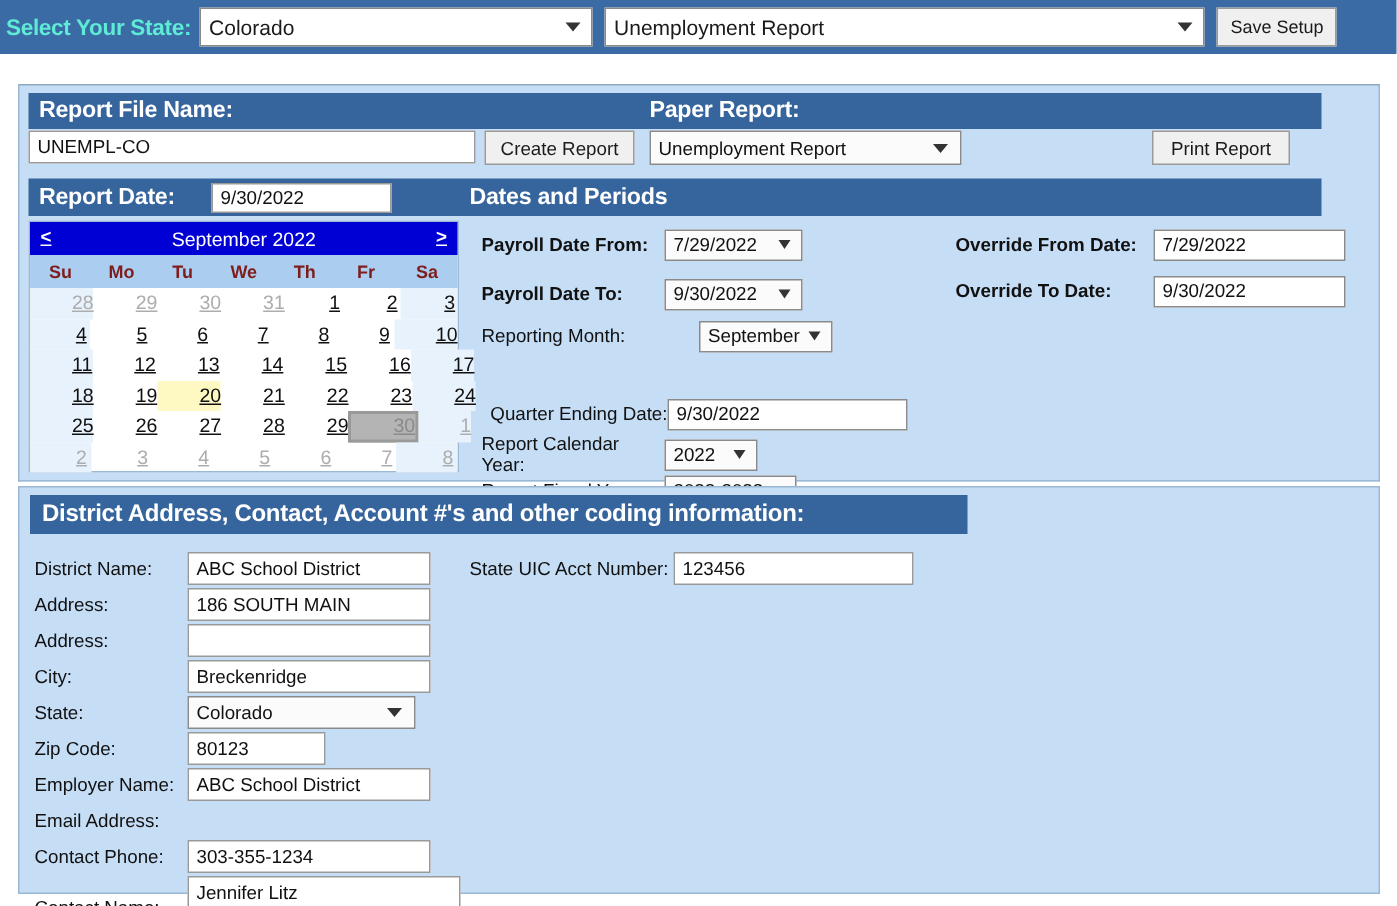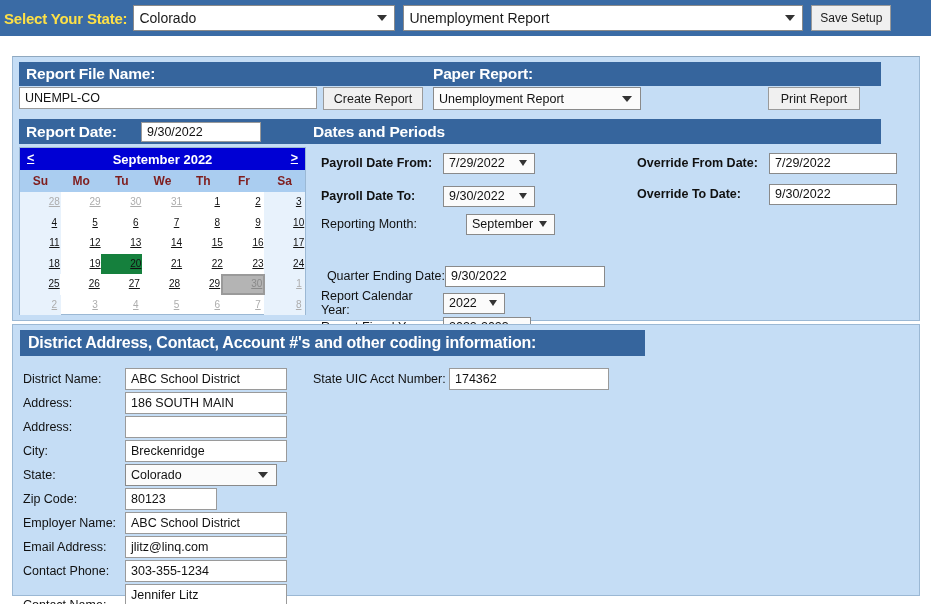--- a/index.html
+++ b/index.html
@@ -11,21 +11,21 @@
     overflow: hidden;
   }
 
   
   #top-bar {
     position: absolute; left: 0; top: 0; width: 931px; height: 36px;
     background: #3a6ba5;
     display: flex; align-items: center;
   }
   #top-bar-label {
-    color: #fde047; font-weight: bold; font-size: 15px;
+    color: #5eead4; font-weight: bold; font-size: 15px;
     margin-left: 4px; margin-right: 6px; white-space: nowrap;
     letter-spacing: -0.2px;
   }
   .topsel {
     height: 26px; border: 1px solid #8a8a8a; background: #ffffff;
     font-family: "Liberation Sans", sans-serif; font-size: 14px;
     color: #1a1a1a; padding: 0 22px 0 5px;
     position: relative; display: flex; align-items: center;
   }
   .topsel .caret {
@@ -125,38 +125,38 @@
     height: 22px; background: #0000d4; color: #ffffff;
     display: flex; align-items: center; position: relative;
   }
   #calendar-prev, #calendar-next {
     position: absolute; color: #ffffff; font-size: 12.5px;
     font-weight: bold; text-decoration: underline; top: 3px;
   }
   #calendar-prev { left: 7px; }
   #calendar-next { right: 7px; }
   #calendar-title {
-    width: 100%; text-align: center; font-size: 13px; font-weight: bold;
+    width: 100%; text-align: center; font-size: 13px; font-weight: normal;
   }
   #calendar-weekdays {
     display: flex; height: 22px; background: #aacdf0;
   }
   #calendar-weekdays div {
     flex: 1; text-align: center; font-size: 12px; font-weight: bold;
     color: #7f1d1d; line-height: 22px;
   }
   .cal-week { display: flex; height: 20.5px; }
   .cal-cell {
-    flex: 1; text-align: center; font-size: 10px; line-height: 20.5px;
+    flex: 1; text-align: center; font-size: 13px; line-height: 20.5px;
     color: #111; text-decoration: underline; position: relative; padding-left: 28px;
   }
   .cal-cell.weekend-col { background: #e8f2fc; }
   .cal-cell.other-month { color: #adadad; }
   .cal-cell.today {
-    background: #15803d; text-decoration: underline; color: #111;
+    background: #fef9c3; text-decoration: underline; color: #111;
   }
   .cal-cell.selected {
     background: #b4b4b4; border: 2px solid #9a9a9a; color: #8a8a8a;
     line-height: 16.5px;
   }
 
   
   .dp-row {
     position: absolute; display: flex; align-items: center; height: 22px;
   }
@@ -406,31 +406,30 @@
       <span class="ad-field" style="width:92px;">80123</span>
     </div>
 
     <div class="ad-row" style="left:10px; top:186px;">
       <span class="ad-label" style="width:102px;">Employer Name:</span>
       <span class="ad-field" style="width:162px;">ABC School District</span>
     </div>
 
     <div class="ad-row" style="left:10px; top:210px;">
       <span class="ad-label" style="width:102px;">Email Address:</span>
-      <span class="ad-field" style="width:162px;">jlitz@linq.com</span>
     </div>
 
     <div class="ad-row" style="left:10px; top:234px;">
       <span class="ad-label" style="width:102px;">Contact Phone:</span>
       <span class="ad-field" style="width:162px;">303-355-1234</span>
     </div>
 
     <div class="ad-row" style="left:10px; top:258px;">
       <span class="ad-label" style="width:102px;margin-top:20px;">Contact Name:</span>
-      <span class="ad-field" style="width:162px;">Jennifer Litz</span>
+      <span class="ad-field" style="width:182px;">Jennifer Litz</span>
     </div>
 
     <div class="ad-row" style="left:300px; top:42px;">
       <span class="ad-label" style="width:136px;">State UIC Acct Number:</span>
-      <span class="ad-field" style="width:160px;">174362</span>
+      <span class="ad-field" style="width:160px;">123456</span>
     </div>
   </div>
 </div>
 
 </body></html>

